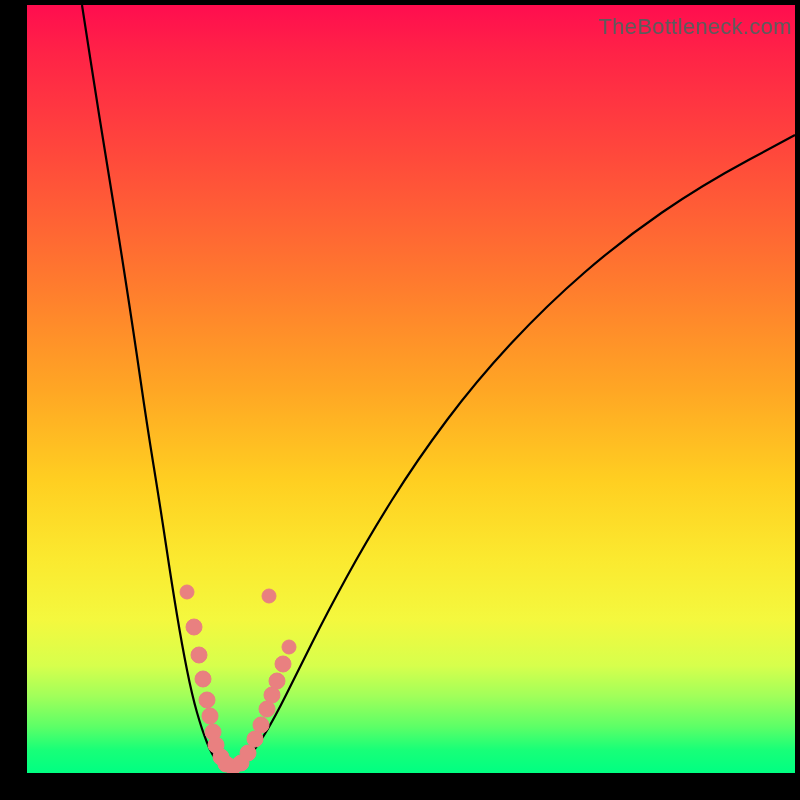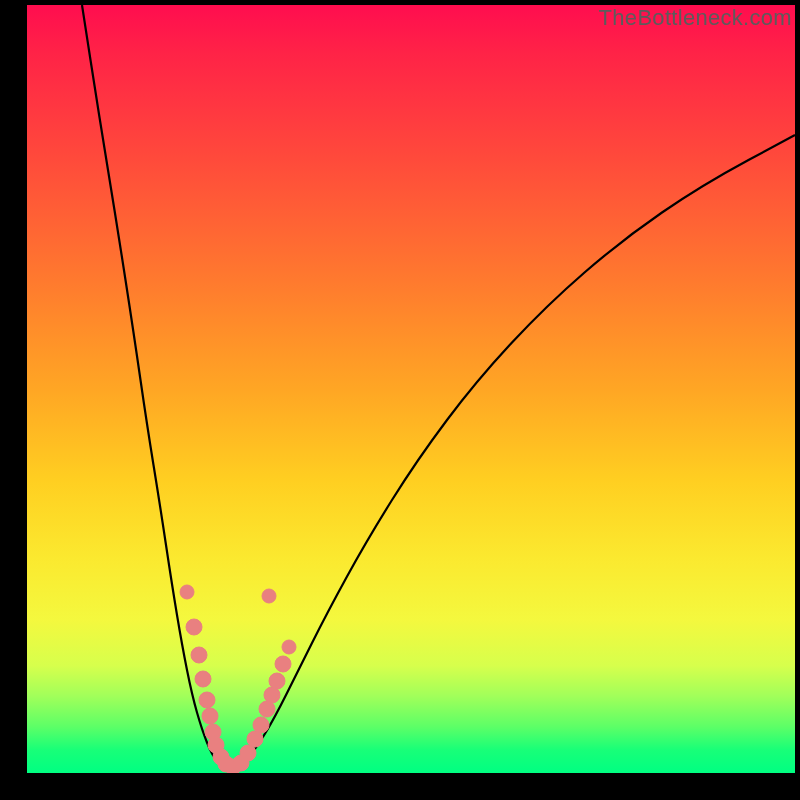--- a/index.html
+++ b/index.html
@@ -36,21 +36,21 @@
       #f4f83e 80%,
       #d7ff4c 86%,
       #a1ff5a 90%,
       #5cff67 94%,
       #18ff78 97%,
       #00ff82 100%
     );
   }
   .watermark {
     position: absolute;
-    top: 5px;
+    top: 14px;
     right: 8px;
     color: #5c5c5c;
     font-size: 22px;
     font-weight: 500;
     letter-spacing: 0.3px;
     user-select: none;
   }
   svg.curves {
     position: absolute;
     inset: 0;

